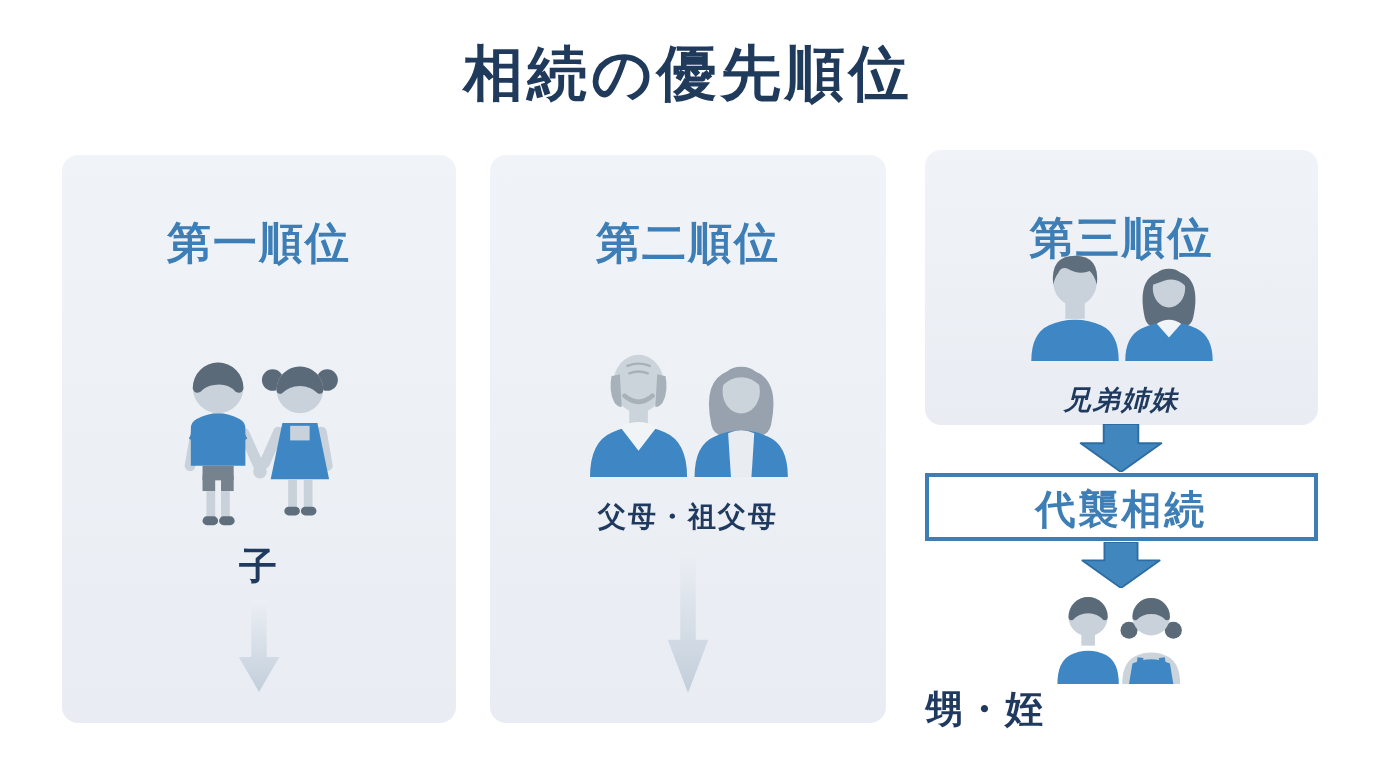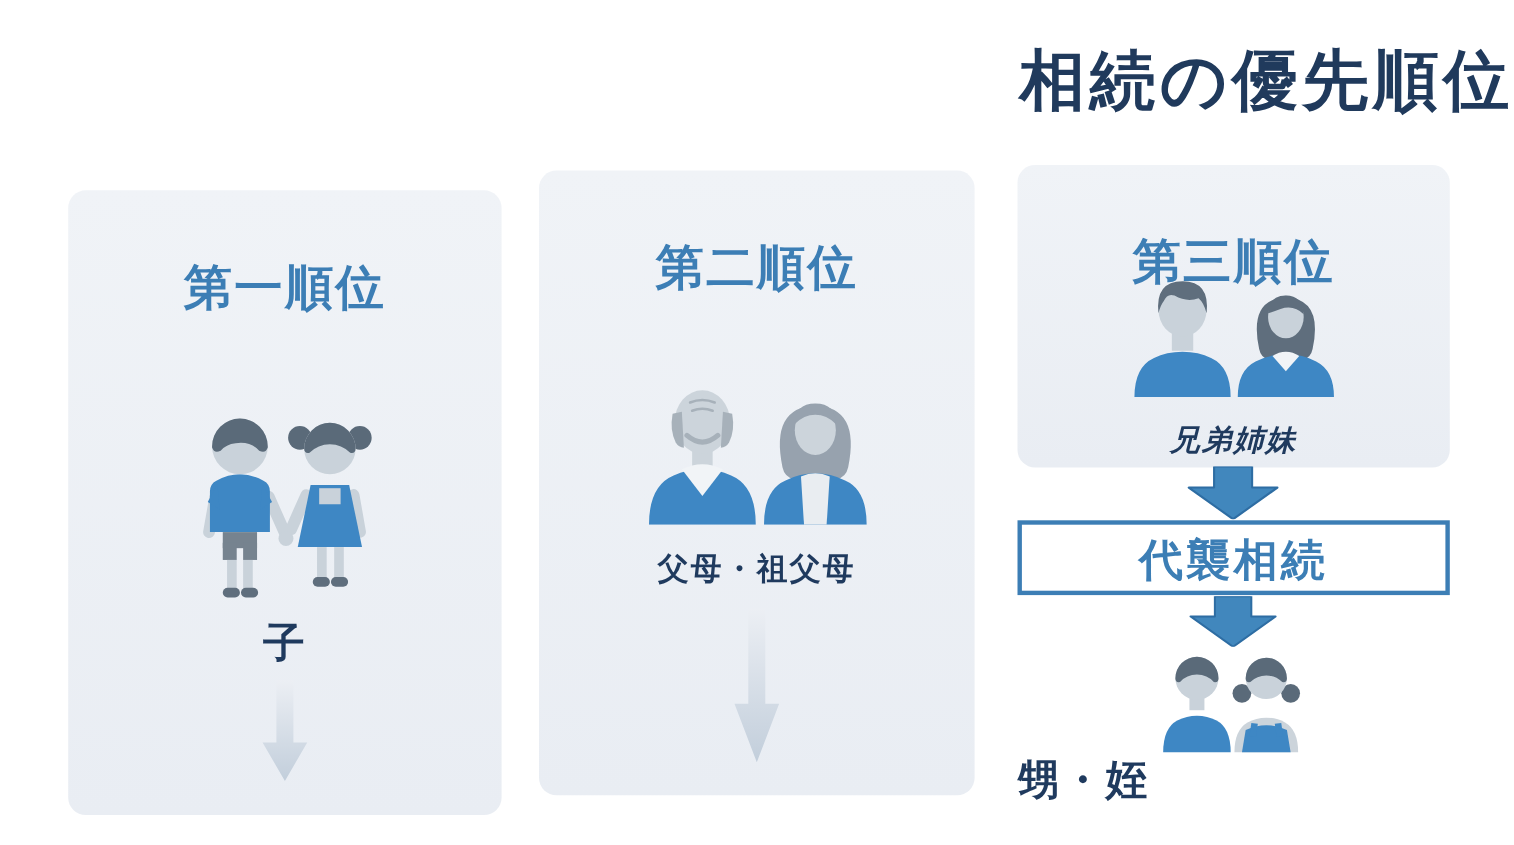--- a/index.html
+++ b/index.html
@@ -3,29 +3,29 @@
 <meta charset="utf-8">
 <style>
   html, body { margin:0; padding:0; background:#ffffff; }
   .page {
     position:relative; width:1376px; height:768px; overflow:hidden;
     background:#ffffff;
     font-family:"Liberation Sans", sans-serif;
   }
   .title {
     position:absolute; top:34px; left:0; width:100%;
-    text-align:right; font-size:60px; font-weight:700; letter-spacing:4px;
+    text-align:center; font-size:60px; font-weight:700; letter-spacing:4px;
     color:#203a5c;
   }
   .panel {
     position:absolute;
     background:linear-gradient(180deg,#f0f3f7 0%, #e9edf3 100%);
     border-radius:16px;
   }
-  .panel-1 { left:62px;  top:173px; width:394px; height:568px; }
+  .panel-1 { left:62px;  top:155px; width:394px; height:568px; }
   .panel-2 { left:490px; top:155px; width:396px; height:568px; }
   .panel-3 { left:925px; top:150px; width:393px; height:275px; }
   .panel-heading {
     position:absolute; top:22px; left:0; width:100%;
     text-align:center; font-size:44px; font-weight:700; letter-spacing:2px;
     color:#3c7eb5;
   }
   .icon-wrap { position:absolute; left:50%; transform:translateX(-50%); }
   .heir-label {
     position:absolute; left:0; width:100%;

